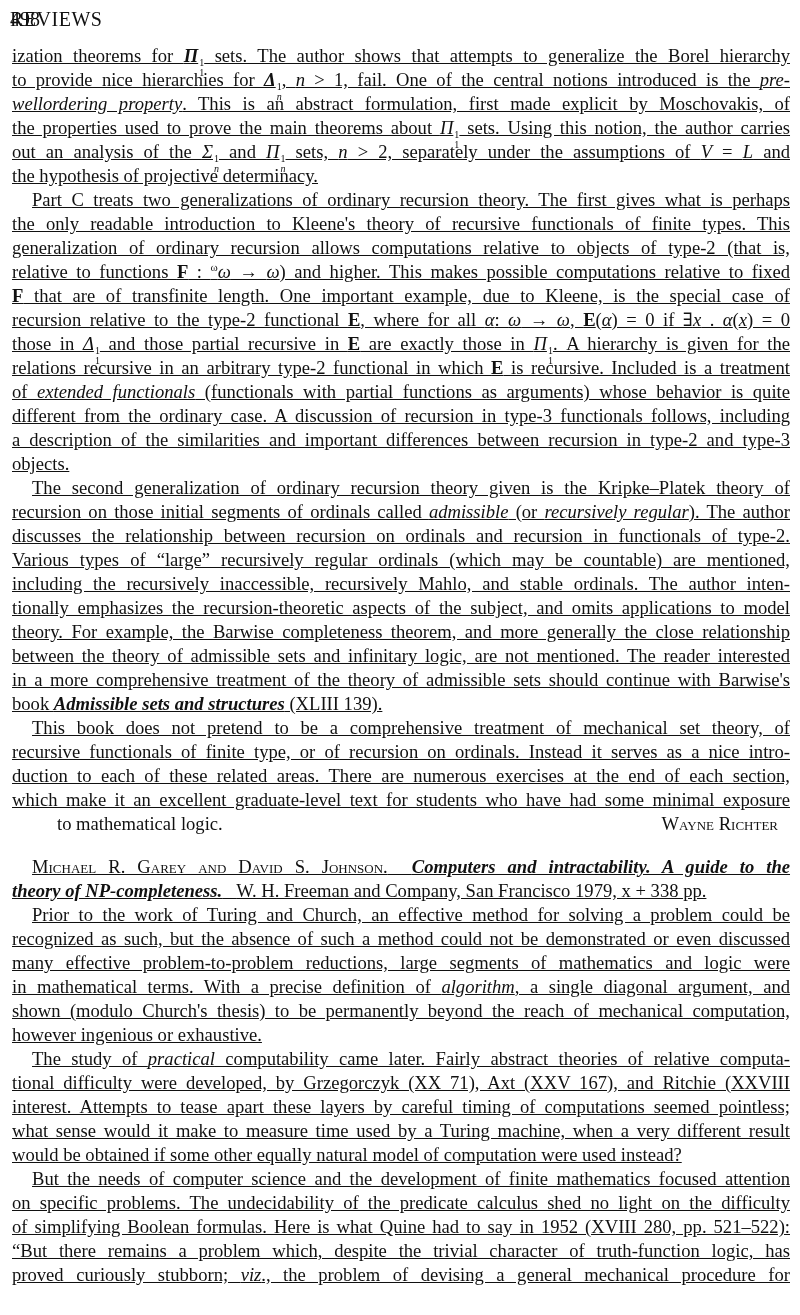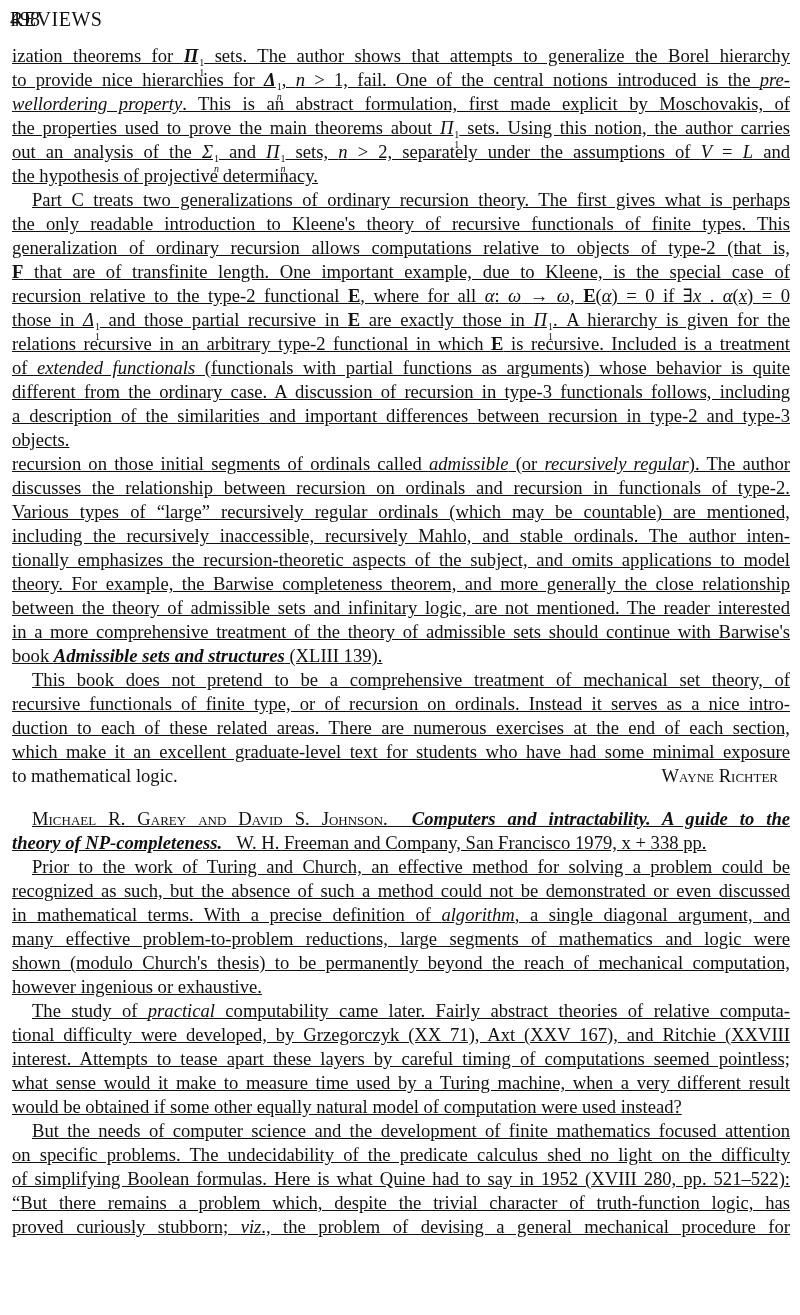--- a/index.html
+++ b/index.html
@@ -19,21 +19,21 @@
     position: absolute; left: 12px; width: 778px; top: 44px;
     font-size: 18.6px; line-height: 24px;
   }
   .line {
     display: block; height: 24px; white-space: nowrap;
     text-align: justify; text-align-last: justify; text-decoration: underline;
   }
   .line.last { text-align-last: left; }
   .line.indent { padding-left: 20px; }
   .gap { display: block; height: 19px; }
-  .sig-line { display: flex; justify-content: space-between; height: 24px; }
+  .sig-line { display: flex; justify-content: space-between; height: 24px; margin-left: 45px; }
   .sc { font-variant: small-caps; }
   .it { font-style: italic; }
   .bi { font-style: italic; font-weight: bold; }
   sup, sub { font-size: 11px; line-height: 0; }
   .ss { display: inline-flex; flex-direction: column; vertical-align: -4px; font-size: 10px; line-height: 10px; margin-left: 1px; }
 </style>
 </head>
 <body>
 
 <div class="page">
@@ -63,34 +63,36 @@
             <span>1</span>
             <span><i>n</i></span>
           </span> and <i>Π</i><span class="ss">
             <span>1</span>
             <span><i>n</i></span>
           </span> sets, <i>n</i> &gt; 2, separately under the assumptions of <i>V</i> = <i>L</i> and</span>
       <span class="line last">the hypothesis of projective determinacy.</span>
       <span class="line indent">Part C treats two generalizations of ordinary recursion theory. The first gives what is perhaps</span>
       <span class="line">the only readable introduction to Kleene's theory of recursive functionals of finite types. This</span>
       <span class="line">generalization of ordinary recursion allows computations relative to objects of type-2 (that is,</span>
+      <span class="line">relative to functions <b>F</b> : <sup>ω</sup><i>ω</i> → <i>ω</i>) and higher. This makes possible computations relative to fixed</span>
       <span class="line"><b>F</b> that are of transfinite length. One important example, due to Kleene, is the special case of</span>
       <span class="line">recursion relative to the type-2 functional <b>E</b>, where for all <i>α</i>: <i>ω</i> → <i>ω</i>, <b>E</b>(<i>α</i>) = 0 if ∃<i>x</i> . <i>α</i>(<i>x</i>) = 0</span>
       <span class="line">those in <i>Δ</i><span class="ss">
             <span>1</span>
             <span>1</span>
           </span> and those partial recursive in <b>E</b> are exactly those in <i>Π</i><span class="ss">
             <span>1</span>
             <span>1</span>
           </span>. A hierarchy is given for the</span>
       <span class="line">relations recursive in an arbitrary type-2 functional in which <b>E</b> is recursive. Included is a treatment</span>
       <span class="line">of <i>extended functionals</i> (functionals with partial functions as arguments) whose behavior is quite</span>
       <span class="line">different from the ordinary case. A discussion of recursion in type-3 functionals follows, including</span>
       <span class="line">a description of the similarities and important differences between recursion in type-2 and type-3</span>
       <span class="line last">objects.</span>
+      <span class="line indent">The second generalization of ordinary recursion theory given is the Kripke–Platek theory of</span>
       <span class="line">recursion on those initial segments of ordinals called <i>admissible</i> (or <i>recursively regular</i>). The author</span>
       <span class="line">discusses the relationship between recursion on ordinals and recursion in functionals of type-2.</span>
       <span class="line">Various types of “large” recursively regular ordinals (which may be countable) are mentioned,</span>
       <span class="line">including the recursively inaccessible, recursively Mahlo, and stable ordinals. The author inten-</span>
       <span class="line">tionally emphasizes the recursion-theoretic aspects of the subject, and omits applications to model</span>
       <span class="line">theory. For example, the Barwise completeness theorem, and more generally the close relationship</span>
       <span class="line">between the theory of admissible sets and infinitary logic, are not mentioned. The reader interested</span>
       <span class="line">in a more comprehensive treatment of the theory of admissible sets should continue with Barwise's</span>
       <span class="line last">book <span class="bi">Admissible sets and structures</span> (XLIII 139).</span>
       <span class="line indent">This book does not pretend to be a comprehensive treatment of mechanical set theory, of</span>
@@ -103,22 +105,22 @@
       </span>
     </div>
 
     <span class="gap"></span>
 
     <div>
       <span class="line indent"><span class="sc">Michael R. Garey and David S. Johnson.</span>&nbsp;&nbsp;<span class="bi">Computers and intractability. A guide to the</span></span>
       <span class="line last"><span class="bi">theory of NP-completeness.</span>&nbsp;&nbsp;&nbsp;<span>W. H. Freeman and Company, San Francisco 1979, x + 338 pp.</span></span>
       <span class="line indent">Prior to the work of Turing and Church, an effective method for solving a problem could be</span>
       <span class="line">recognized as such, but the absence of such a method could not be demonstrated or even discussed</span>
+      <span class="line">many effective problem-to-problem reductions, large segments of mathematics and logic were</span>
       <span class="line">in mathematical terms. With a precise definition of <i>algorithm</i>, a single diagonal argument, and</span>
-      <span class="line">many effective problem-to-problem reductions, large segments of mathematics and logic were</span>
       <span class="line">shown (modulo Church's thesis) to be permanently beyond the reach of mechanical computation,</span>
       <span class="line last">however ingenious or exhaustive.</span>
       <span class="line indent">The study of <i>practical</i> computability came later. Fairly abstract theories of relative computa-</span>
       <span class="line">tional difficulty were developed, by Grzegorczyk (XX 71), Axt (XXV 167), and Ritchie (XXVIII</span>
       <span class="line">interest. Attempts to tease apart these layers by careful timing of computations seemed pointless;</span>
       <span class="line">what sense would it make to measure time used by a Turing machine, when a very different result</span>
       <span class="line last">would be obtained if some other equally natural model of computation were used instead?</span>
       <span class="line indent">But the needs of computer science and the development of finite mathematics focused attention</span>
       <span class="line">on specific problems. The undecidability of the predicate calculus shed no light on the difficulty</span>
       <span class="line">of simplifying Boolean formulas. Here is what Quine had to say in 1952 (XVIII 280, pp. 521–522):</span>

